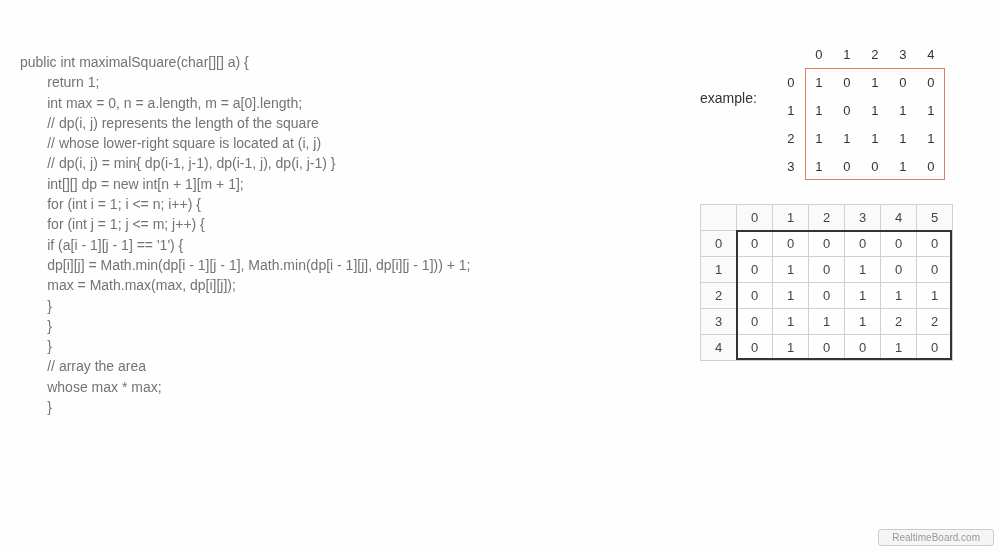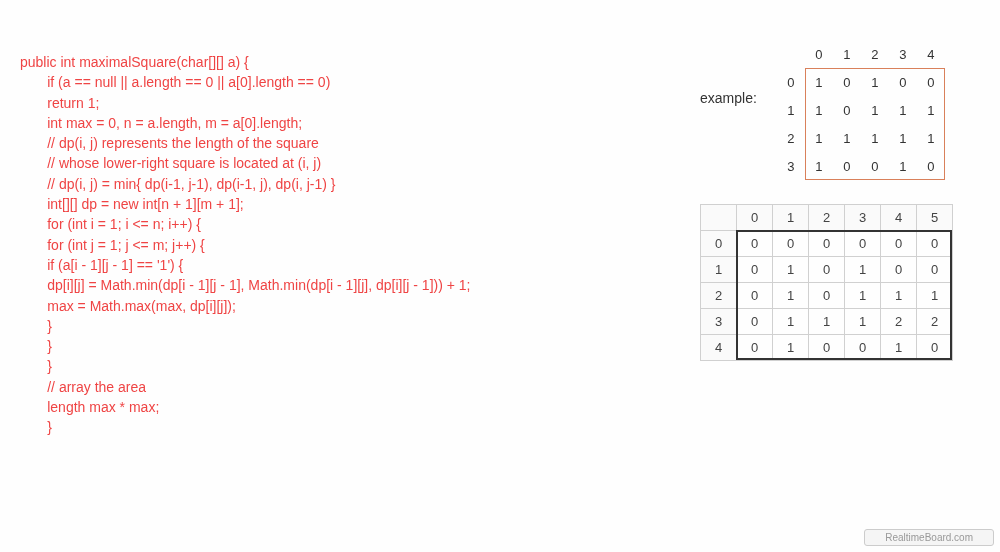--- a/index.html
+++ b/index.html
@@ -1,57 +1,56 @@
 <!DOCTYPE html>
 <html><head>
   <meta charset="utf-8">
   <style>
     * { margin: 0; padding: 0; box-sizing: border-box; }
     body { width: 1000px; height: 552px; background: #fefefe; font-family: Arial, Helvetica, sans-serif; font-size: 14px; color: #333; position: relative; }
     .left { position: absolute; left: 20px; top: 52px; width: 620px; }
-    .code-line { line-height: 1.45; white-space: pre; font-family: Arial, Helvetica, sans-serif; color: #ef4444; }
+    .code-line { line-height: 1.45; white-space: pre; font-family: Arial, Helvetica, sans-serif; color: #737373; }
     .right { position: absolute; left: 700px; top: 40px; width: 290px; }
     .label { font-size: 14px; color: #333; margin-bottom: 8px; }
     .example-wrap { position: relative; margin-bottom: 24px; }
     .ex-table { border-collapse: collapse; }
     .ex-table td { width: 28px; height: 28px; text-align: center; font-size: 13px; color: #333; }
     .ex-box { position: absolute; border: 1.5px solid #d9805a; }
     .aux-wrap { position: relative; }
     .aux-table { border-collapse: collapse; }
     .aux-table td, .aux-table th { width: 36px; height: 26px; text-align: center; font-size: 13px; color: #444; border: 1px solid #d0d0d0; font-weight: normal; }
     .aux-table .hdr { background: #fafafa; }
     .aux-box { position: absolute; border: 2px solid #333; pointer-events: none; }
-    .watermark { position: absolute; right: 6px; bottom: 6px; font-size: 10px; color: #999; border: 1px solid #ccc; padding: 2px 20px; border-radius: 3px; background: #f5f5f5; }
+    .watermark { position: absolute; right: 6px; bottom: 6px; font-size: 10px; color: #999; border: 1px solid #ccc; padding: 2px 13px; border-radius: 3px; background: #f5f5f5; }
   </style>
 </head>
 <body>
 
 <div class="left">
   <div class="code-line">public int maximalSquare(char[][] a) {</div>
-  <div class="code-line">       if (a == null || a.length == 0 || a[0].length == 0)</div>
   <div class="code-line">       return 1;</div>
   <div class="code-line"></div>
   <div class="code-line">       int max = 0, n = a.length, m = a[0].length;</div>
   <div class="code-line"></div>
   <div class="code-line">       // dp(i, j) represents the length of the square</div>
   <div class="code-line">       // whose lower-right square is located at (i, j)</div>
   <div class="code-line">       // dp(i, j) = min{ dp(i-1, j-1), dp(i-1, j), dp(i, j-1) }</div>
   <div class="code-line">       int[][] dp = new int[n + 1][m + 1];</div>
   <div class="code-line"></div>
   <div class="code-line">       for (int i = 1; i &lt;= n; i++) {</div>
   <div class="code-line">       for (int j = 1; j &lt;= m; j++) {</div>
   <div class="code-line">       if (a[i - 1][j - 1] == '1') {</div>
   <div class="code-line">       dp[i][j] = Math.min(dp[i - 1][j - 1], Math.min(dp[i - 1][j], dp[i][j - 1])) + 1;</div>
   <div class="code-line">       max = Math.max(max, dp[i][j]);</div>
   <div class="code-line">       }</div>
   <div class="code-line">       }</div>
   <div class="code-line">       }</div>
   <div class="code-line"></div>
   <div class="code-line">       // array the area</div>
-  <div class="code-line">       length max * max;</div>
+  <div class="code-line">       whose max * max;</div>
   <div class="code-line">       }</div>
 </div>
 
 <div class="right">
   <div style="display:flex; align-items:flex-start; gap:20px;">
     <div class="label" style="margin-top:50px;">example:</div>
     <div class="example-wrap">
       <table class="ex-table">
         <tbody>
             <tr>

